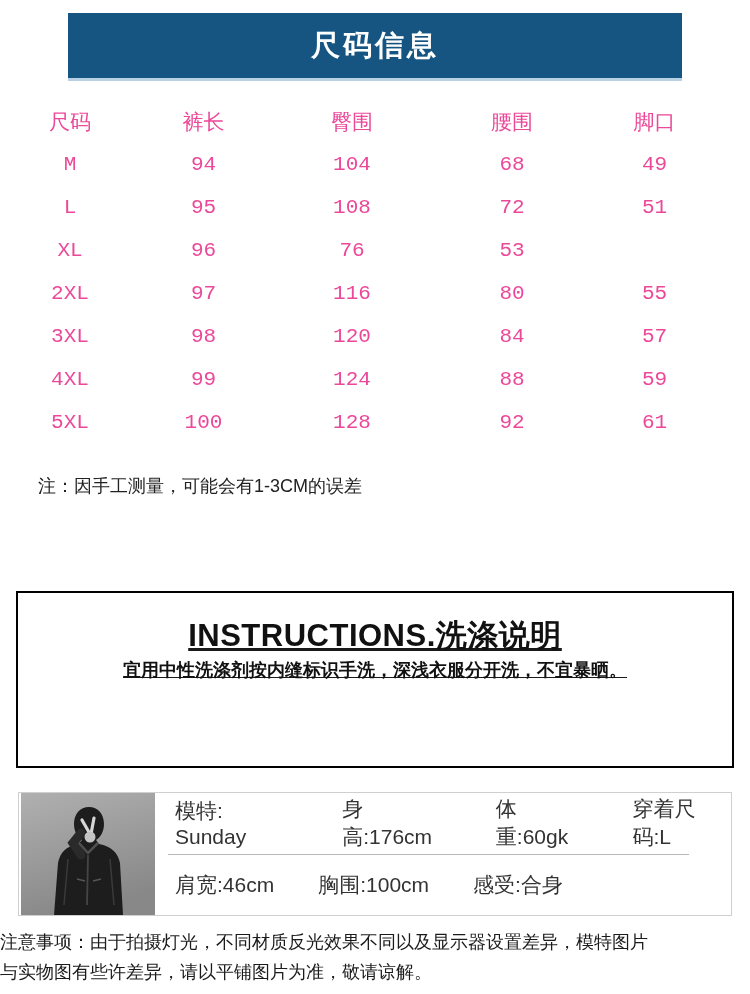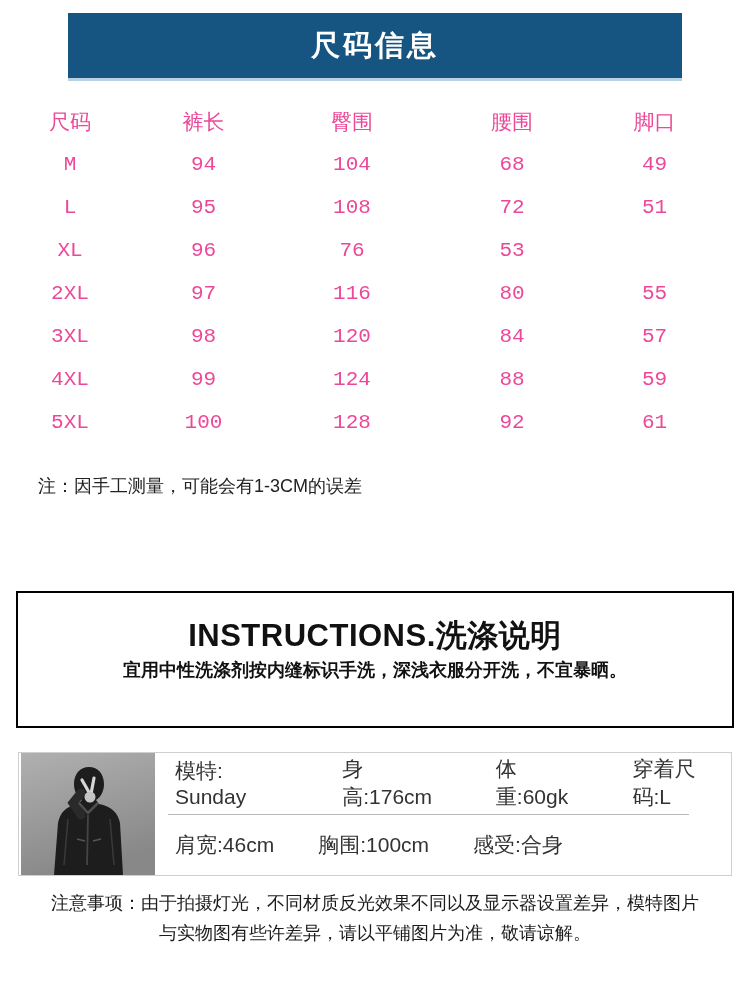--- a/index.html
+++ b/index.html
@@ -36,23 +36,24 @@
 
   
   .measure-note {
     margin:30px 0 0 38px;
     font-size:18px; color:#222; line-height:24px;
   }
 
   
   .instructions-box {
     margin:93px auto 0;
-    width:718px; height:137px;
+    width:718px; height:177px;
     border:2px solid #000000;
     text-align:center;
+    text-decoration:underline;
   }
   .instructions-title {
     margin-top:25px;
     font-size:31px; font-weight:bold; color:#111;
     letter-spacing:0.5px; line-height:36px;
   }
   .instructions-body {
     margin-top:4px;
     font-size:18px; font-weight:bold; color:#111; line-height:24px;
   }
@@ -85,23 +86,23 @@
   .info-row.row2 { gap:44px; }
   .info-divider {
     height:0;
     border-top:1px solid #b8b8b8;
     margin:0 42px 0 -7px;
   }
 
   
   .notice {
     margin-top:12px;
-    text-align:center;
     font-size:18px; font-weight:500; color:#1b1b1b;
     line-height:30px;
+    font-family:Liberation Mono, monospace;
   }
 </style>
 </head>
 <body>
 
 <div class="header-bar">
   <span class="title">尺码信息</span>
 </div>
 
 <div class="size-table">

